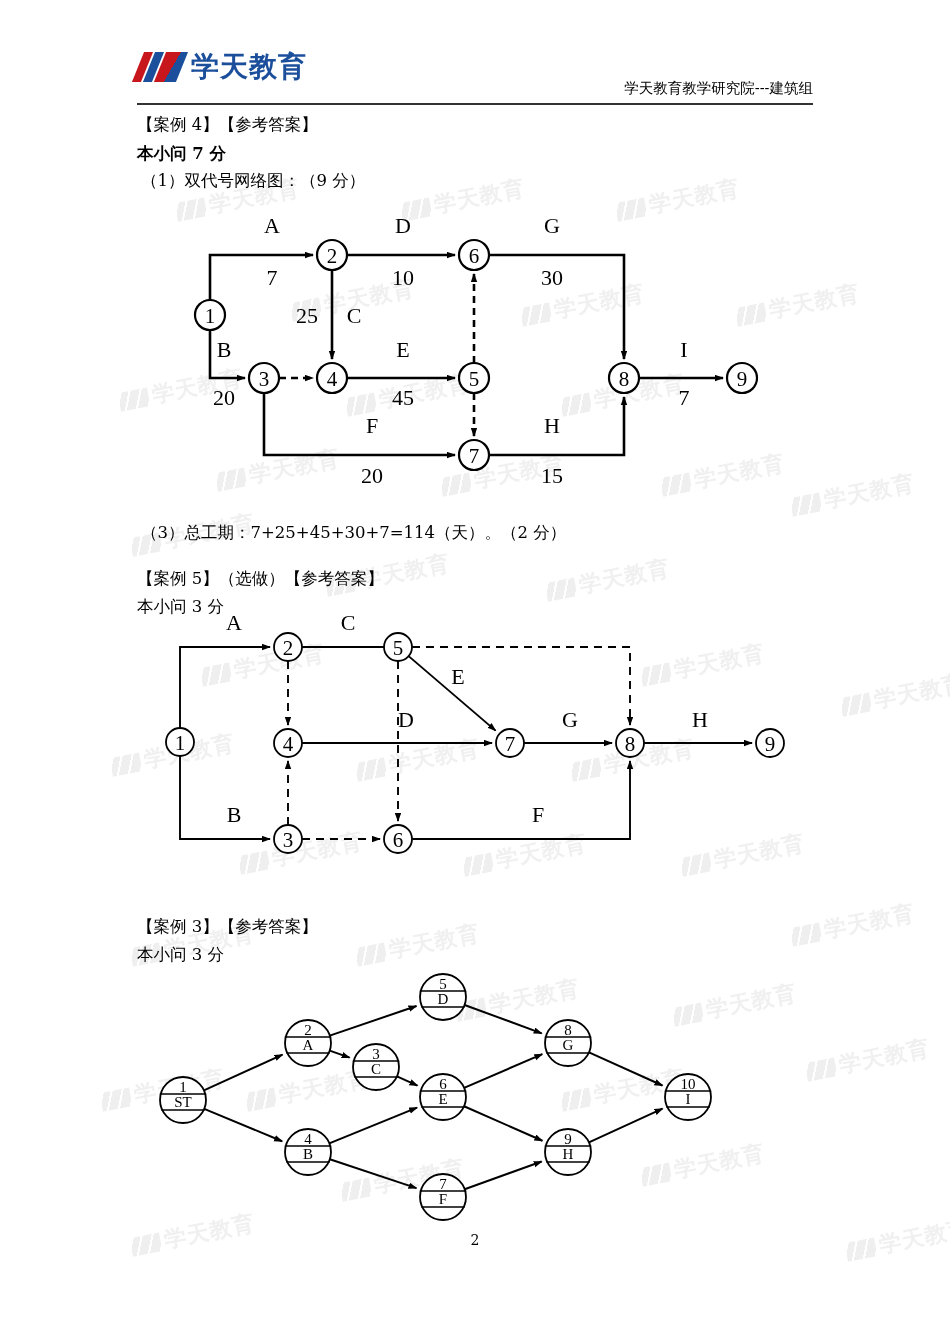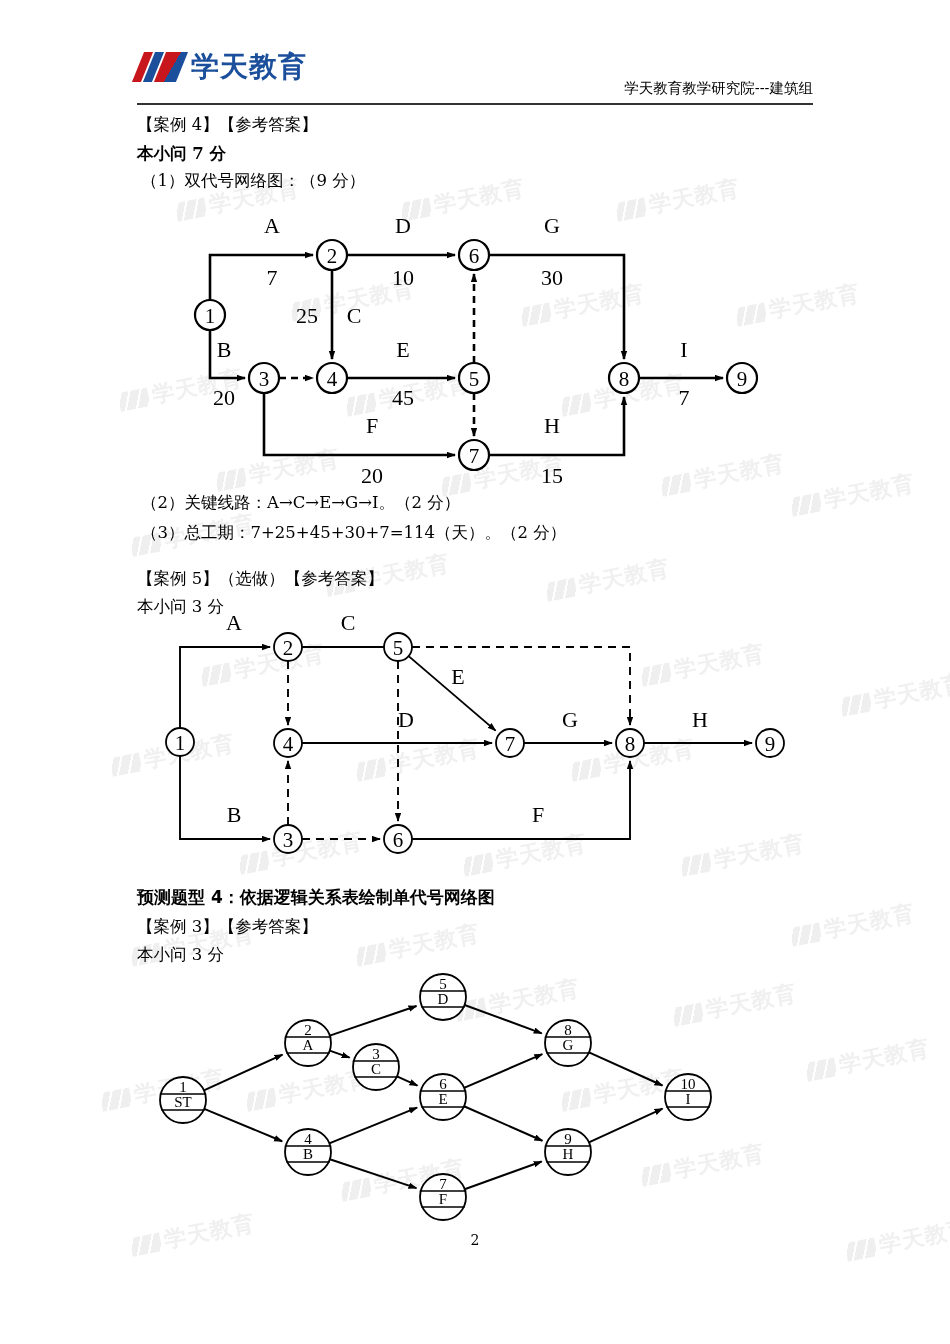--- a/index.html
+++ b/index.html
@@ -328,27 +328,25 @@
       <span class="logo-text">学天教育</span>
     </div>
     <div class="header-right">学天教育教学研究院---建筑组</div>
   </div>
   <div class="header-rule"></div>
 
   <div class="txt" style="left:137px; top:116px;">【案例 4】【参考答案】</div>
   <div class="txt" style="left:137px; top:145px;font-weight:bold;">本小问 7 分</div>
   <div class="txt" style="left:141px; top:172px;">（1）双代号网络图：（9 分）</div>
 
-  <div class="txt" style="left:141px; top:494px;">（2）关键线路：A→C→E→G→I。（2 分）</div>
   <div class="txt" style="left:141px; top:524px;text-align:right;">（3）总工期：7+25+45+30+7=114（天）。（2 分）</div>
 
   <div class="txt" style="left:137px; top:570px;">【案例 5】（选做）【参考答案】</div>
   <div class="txt" style="left:137px; top:598px;">本小问 3 分</div>
 
-  <div class="txt sans-bold" style="left:137px; top:888px;">预测题型 4：依据逻辑关系表绘制单代号网络图</div>
   <div class="txt" style="left:137px; top:918px;">【案例 3】【参考答案】</div>
   <div class="txt" style="left:137px; top:946px;">本小问 3 分</div>
 
   <div class="pagenum">2</div>
 
   <div class="diagram" style="left:172px; top:205px;">
     <svg id="svg-d1" width="620" height="300" viewBox="0 0 620 300">
         <defs>
           <marker id="a1" markerWidth="9" markerHeight="9" refX="8" refY="3.2" orient="auto" markerUnits="userSpaceOnUse">
             <path d="M0,0 L9,3.2 L0,6.4 Z" fill="#000"></path>

